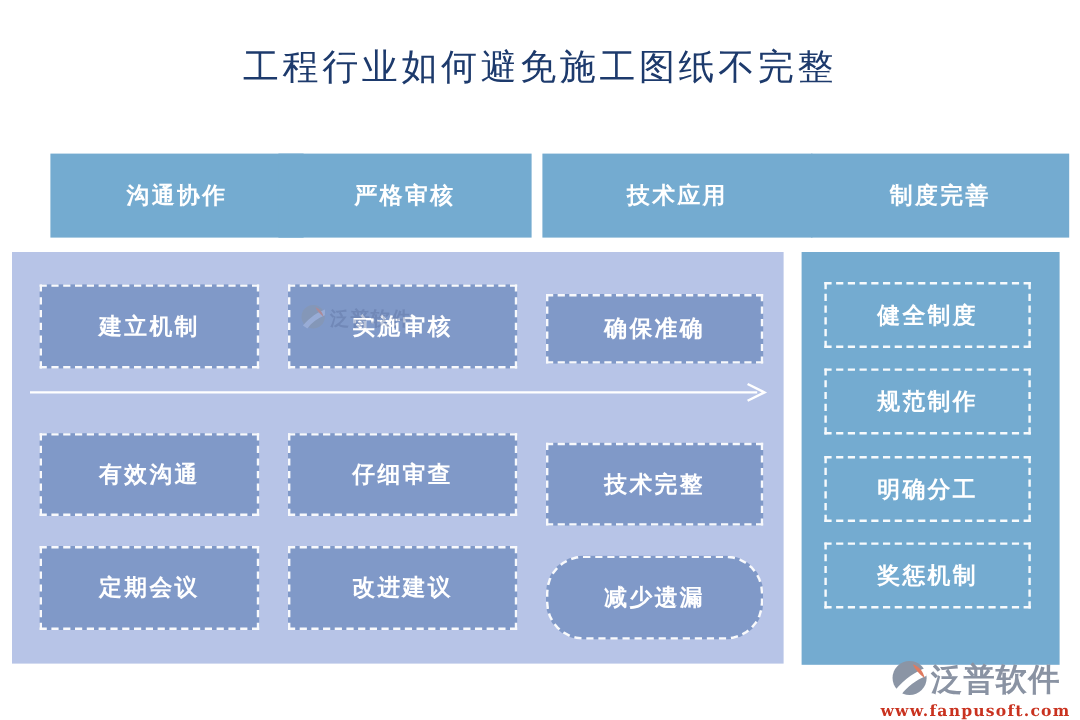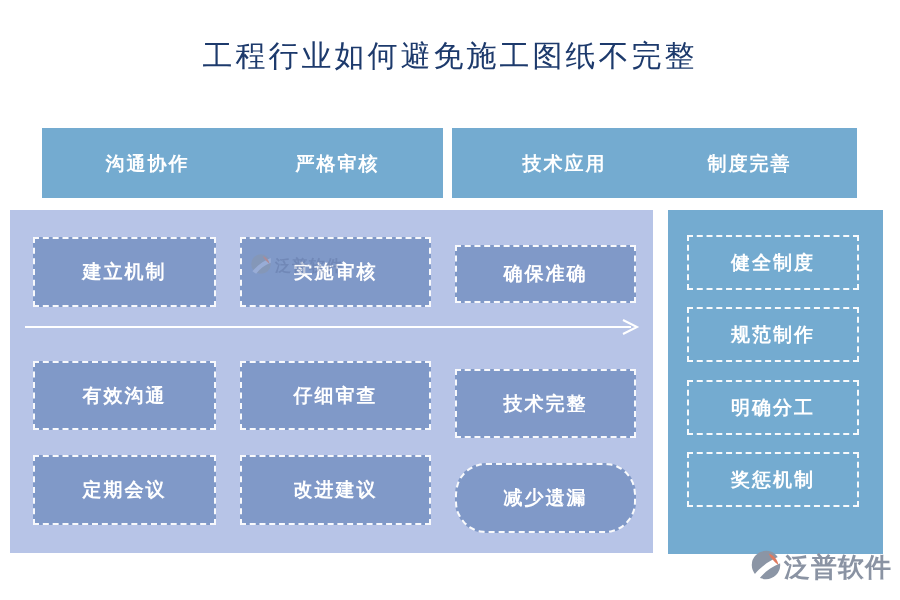--- a/index.html
+++ b/index.html
@@ -66,21 +66,21 @@
   }
 </style>
 </head>
 <body>
 
 <div class="title">工程行业如何避免施工图纸不完整</div>
 
 <div class="hdr" style="left:12px;width:211px;margin-left:30px;">沟通协作</div>
 <div class="hdr" style="left:232px;width:211px;">严格审核</div>
 <div class="hdr" style="left:452px;width:225px;">技术应用</div>
-<div class="hdr" style="left:642px;width:215px;">制度完善</div>
+<div class="hdr" style="left:676px;width:215px;">制度完善</div>
 
 <div class="panel-main"></div>
 
 <div class="panel-right"></div>
 
 <div class="node c1 r1">建立机制</div>
 <div class="node c2 r1">实施审核</div>
 <div class="node c3 r1d">确保准确</div>
 
 <div class="watermark">
@@ -118,13 +118,14 @@
   <div class="brand-row">
     <span>
       <svg width="32" height="32" viewBox="0 0 36 36">
         <circle cx="18" cy="18" r="16" fill="#8b95a5"></circle>
         <path d="M4 30 C14 18 24 12 34 8 L34 16 C24 20 16 26 10 34 Z" fill="#ffffff"></path>
         <path d="M21 5 C27 7 31 12 32 18 C27 14 23 10 21 5 Z" fill="#e07a5f"></path>
       </svg>
     </span>
     <span class="brand-name">泛普软件</span>
   </div>
+  <span class="brand-url">www.fanpusoft.com</span>
 </div>
 
 </body></html>

